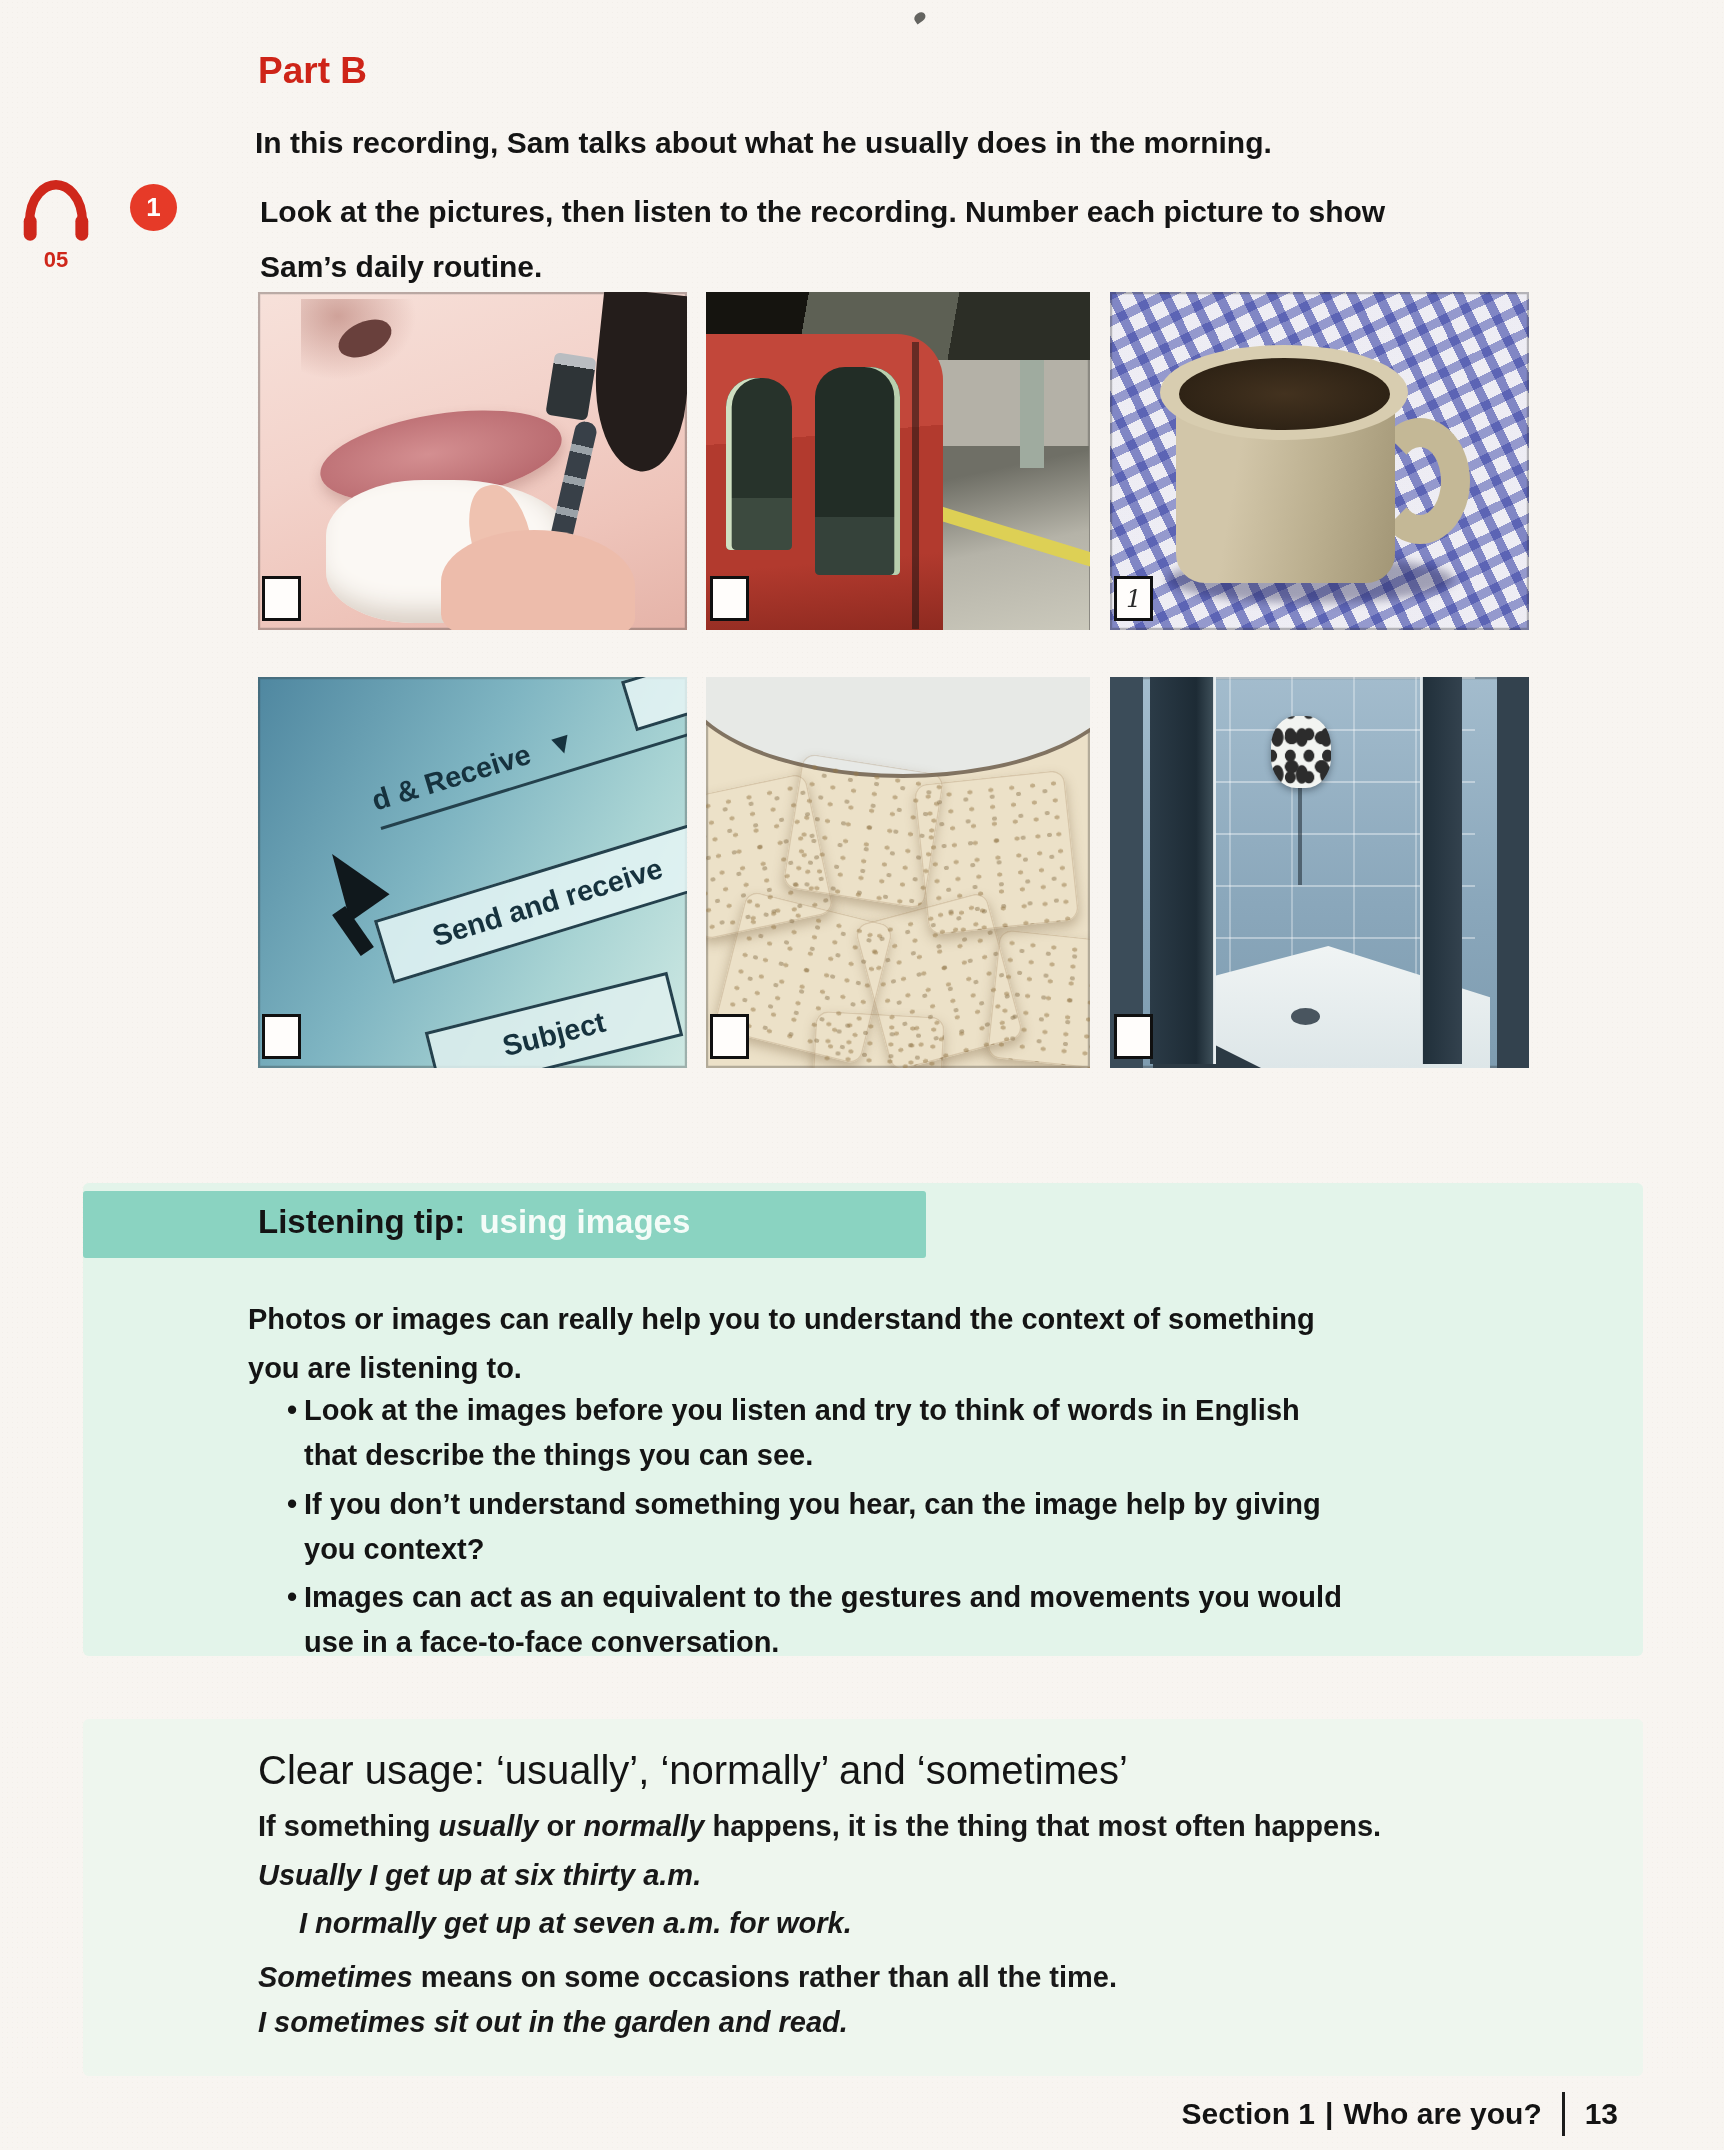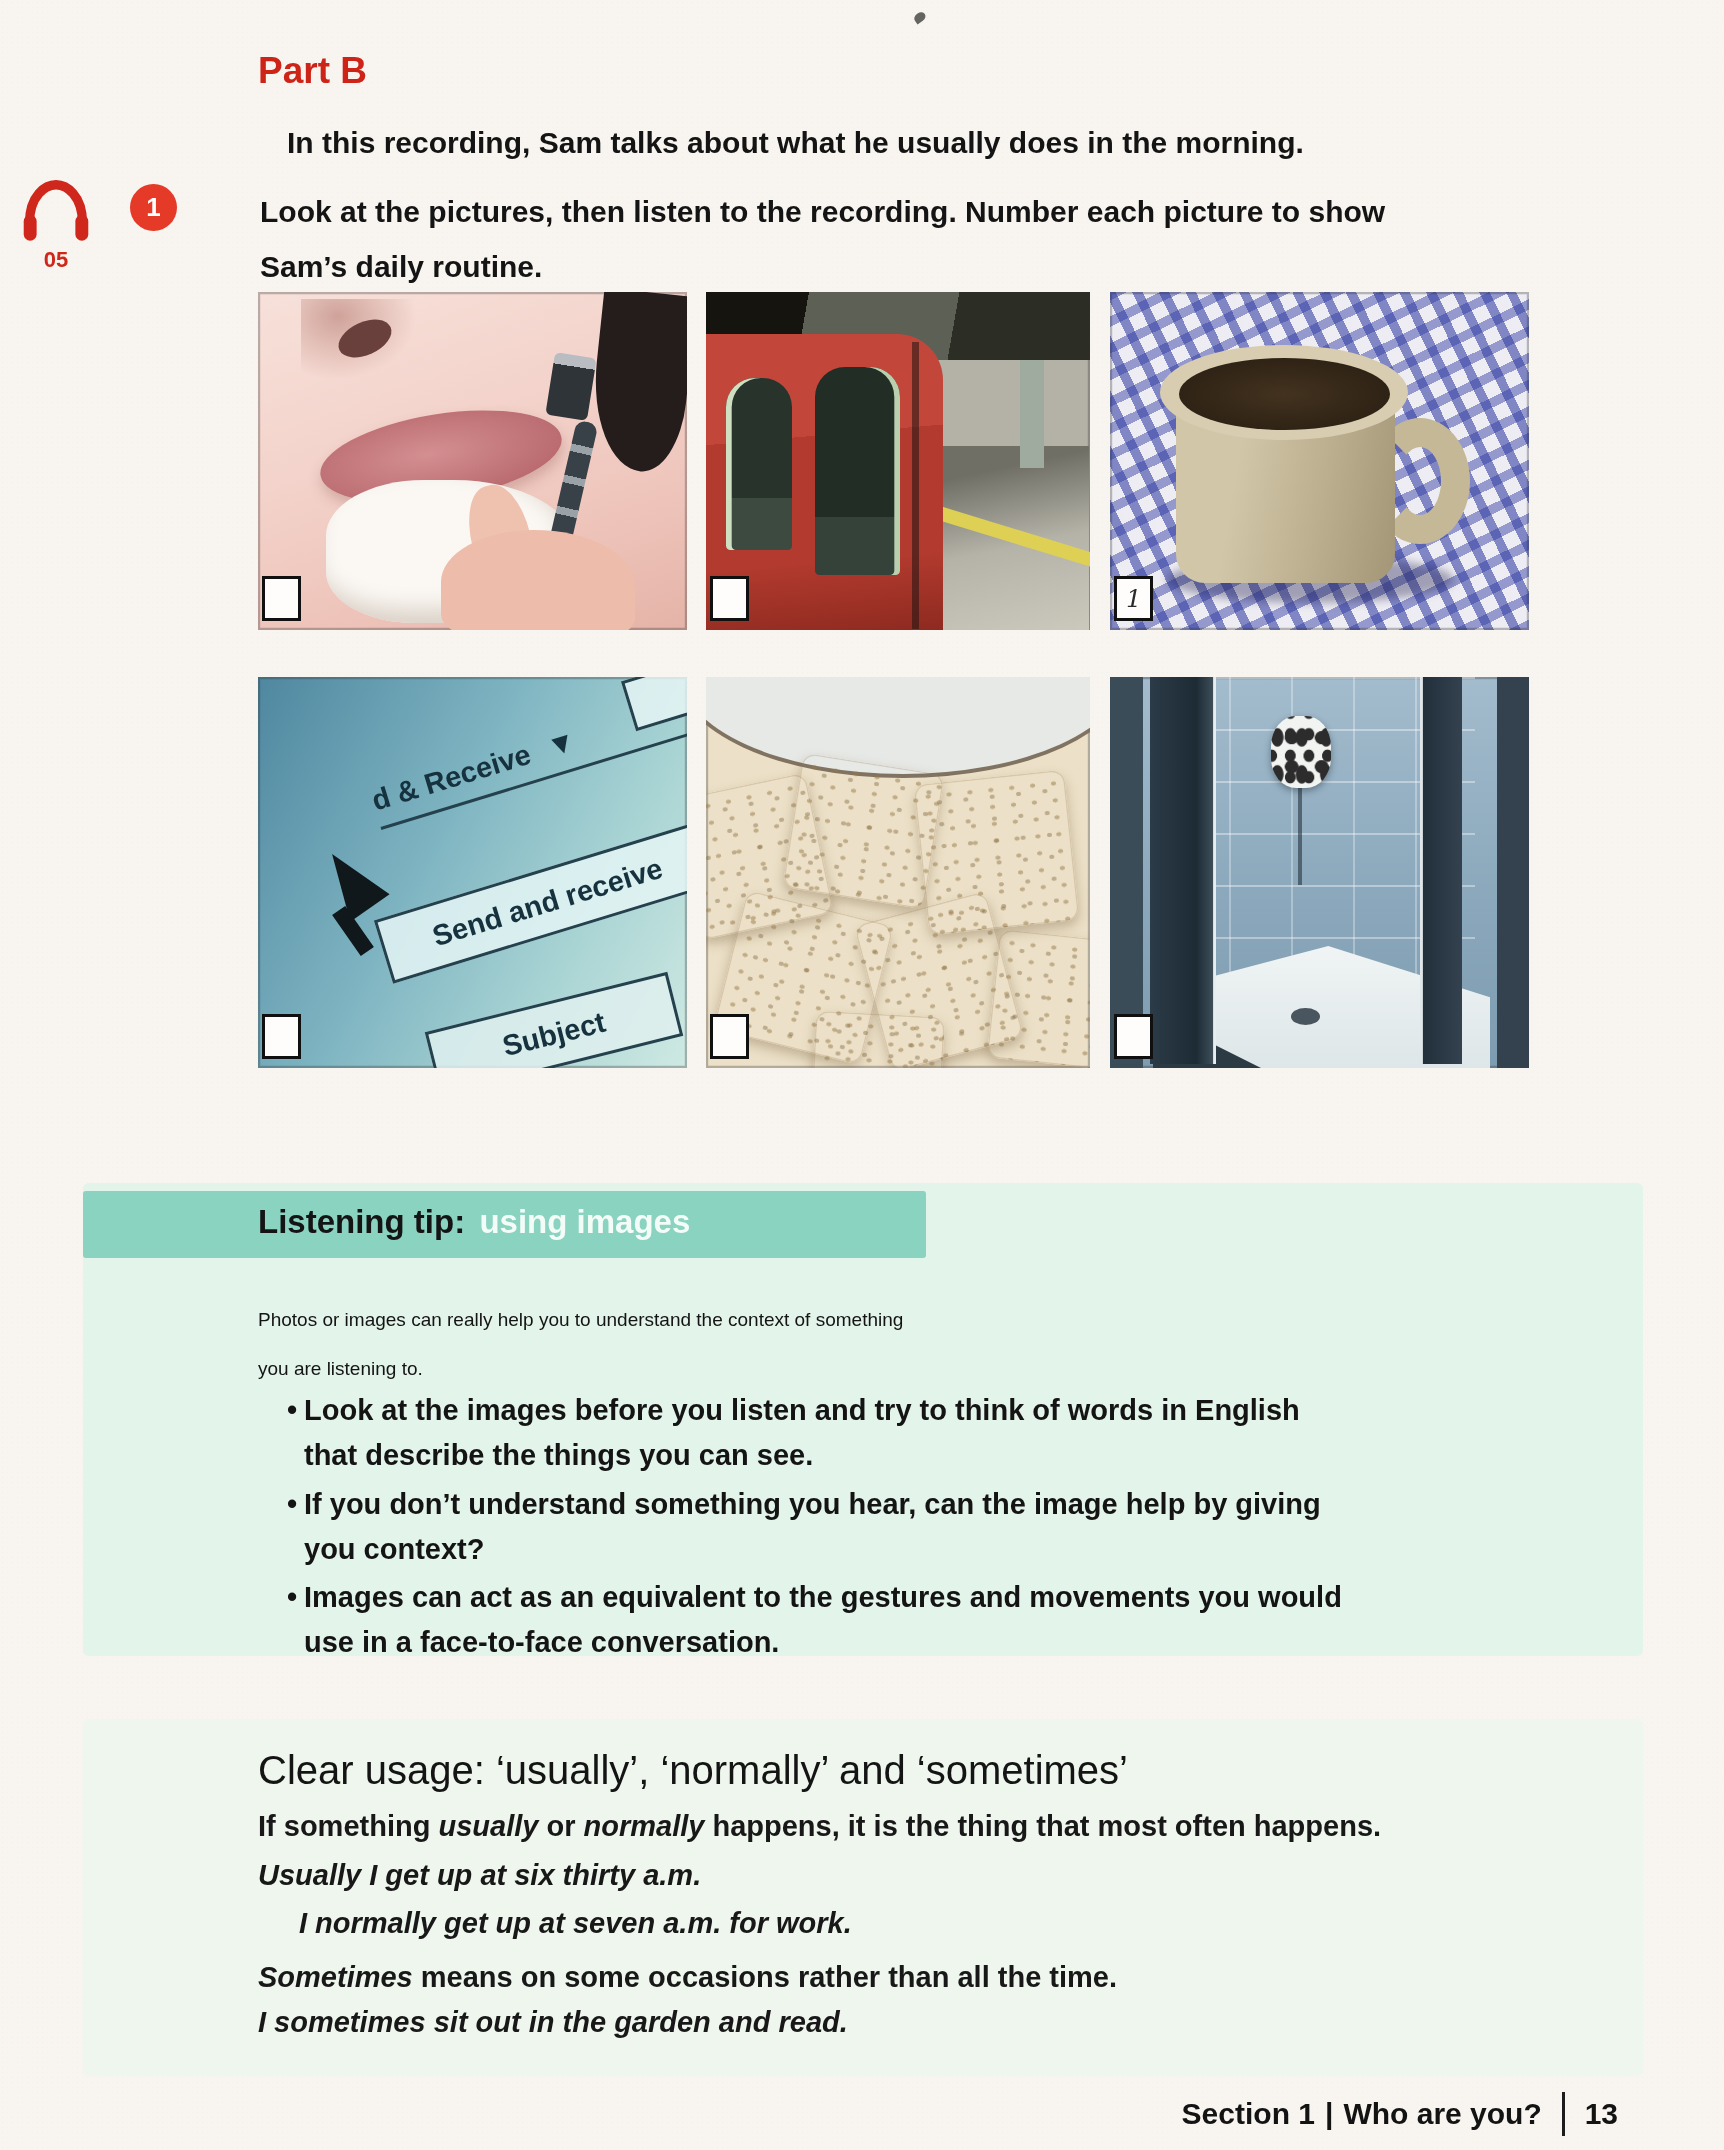--- a/index.html
+++ b/index.html
@@ -3,21 +3,21 @@
 <meta charset="utf-8">
 <style>
   html,body{margin:0;padding:0;}
   body{background:#e9e7e3;font-family:"Liberation Sans",sans-serif;}
   #page{position:relative;width:1724px;height:2151px;background:#f8f5f1;overflow:hidden;
         background-image:radial-gradient(rgba(205,195,185,.10) 0.7px,transparent 0.7px);background-size:5px 5px;}
   .abs{position:absolute;}
   .blk{color:#141414;}
   
   #part-title{left:258px;top:50px;font-size:37px;font-weight:700;color:#ce2418;}
-  #intro{left:255px;top:126px;font-size:30px;font-weight:700;width:1262px;margin-left:32px;}
+  #intro{left:255px;top:126px;font-size:30px;font-weight:700;width:1262px;}
   #instr{left:260px;top:184px;font-size:30px;font-weight:700;line-height:55px;width:1262px;}
   #hp{left:20px;top:179px;width:72px;height:66px;}
   #hp-num{left:20px;top:247px;width:72px;text-align:center;font-size:22px;font-weight:700;color:#cf271b;}
   #badge{left:130px;top:184px;width:47px;height:47px;border-radius:50%;background:#e63a28;
          display:flex;align-items:center;justify-content:center;color:#fff;font-size:26px;font-weight:700;}
   #scanmark{left:914px;top:13px;width:11.5px;height:9.3px;background:#4a4a46;border-radius:50% 50% 50% 0;transform:rotate(-35deg);opacity:.85;}
   
   .pic{overflow:hidden;box-shadow:inset 0 0 0 2.2px rgba(45,45,45,.30);}
   .row1{top:292px;height:338px;}
   .row2{top:677px;height:391px;}
@@ -84,21 +84,21 @@
       background-size:30px 29px,24.4px 37px,18.6px 21.5px;background-position:5.7px 7.2px,18.6px 2.9px,10px 29px;box-shadow:0 2.9px 7.2px rgba(20,30,40,.4);}
   .hose{left:188px;top:108px;width:4.3px;height:100px;background:rgba(30,40,50,.55);}
   .tray{left:43px;top:269px;width:337px;height:122px;background:linear-gradient(#f0f4f4,#dde6e8);clip-path:polygon(0 100%,8% 32%,52% 0,100% 42%,100% 100%);}
   .drain{left:181px;top:331px;width:29px;height:17px;background:#49555f;border-radius:50%;}
   .floor-dark{left:43px;top:337px;width:108px;height:54px;background:#2c3a44;clip-path:polygon(0 0,100% 100%,0 100%);}
   
   #tip-panel{left:83px;top:1183px;width:1560px;height:473px;background:#e3f4ea;border-radius:5.7px;}
   #tip-bar{left:83px;top:1191px;width:843px;height:67px;background:#8ad3c1;border-radius:2.9px;}
   #tip-head{left:258px;top:1203px;font-size:33px;font-weight:700;}
   #tip-head .white{color:#f4fcf8;margin-left:14.3px;}
-  #tip-intro{left:258px;top:1295px;font-size:19px;font-weight:400;line-height:49px;}
+  #tip-intro{left:248px;top:1295px;font-size:29px;font-weight:700;line-height:49px;}
   #tip-bullets{left:258px;top:1388px;width:1333px;}
   .bullet{display:flex;margin-bottom:3.6px;}
   .bullet .dot{width:46px;font-size:29px;font-weight:700;line-height:45px;padding-left:29px;box-sizing:border-box;}
   .bullet .btxt{font-size:29px;font-weight:700;line-height:45px;}
   
   #cu-panel{left:83px;top:1719px;width:1560px;height:357px;background:#eef6ee;border-radius:5.7px;}
   #cu-head{left:258px;top:1748px;font-size:40px;font-weight:400;}
   .cu-line{left:258px;font-size:29px;color:#181818;}
   .cu-line span{font-weight:600;}
   

